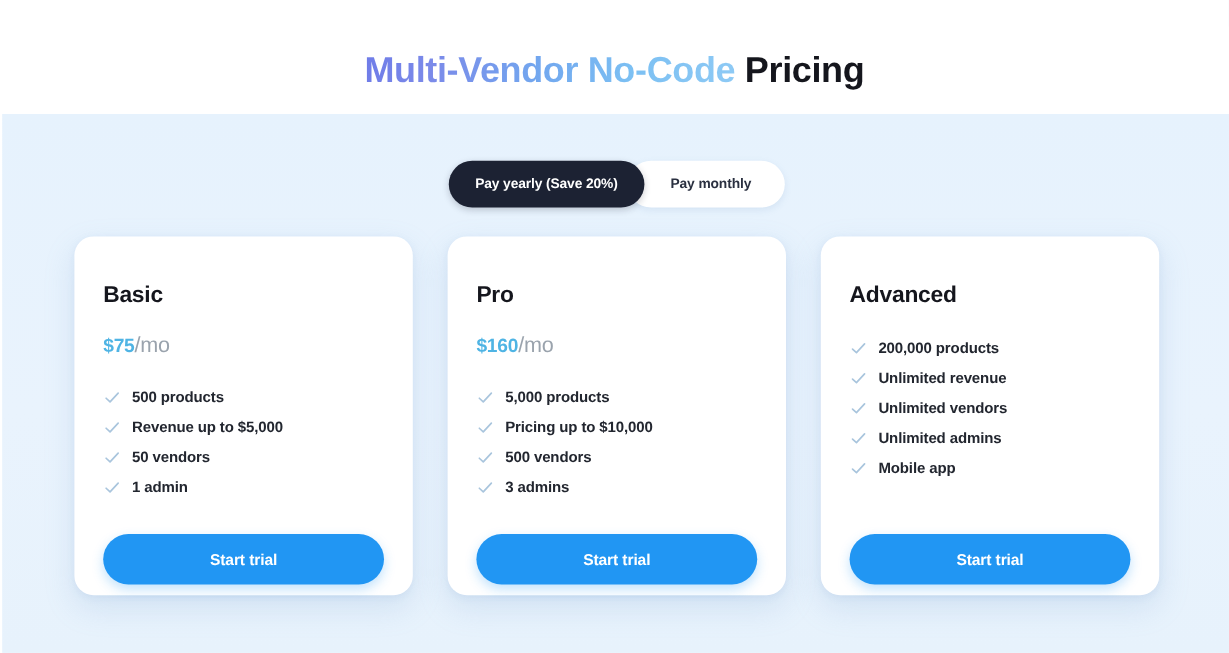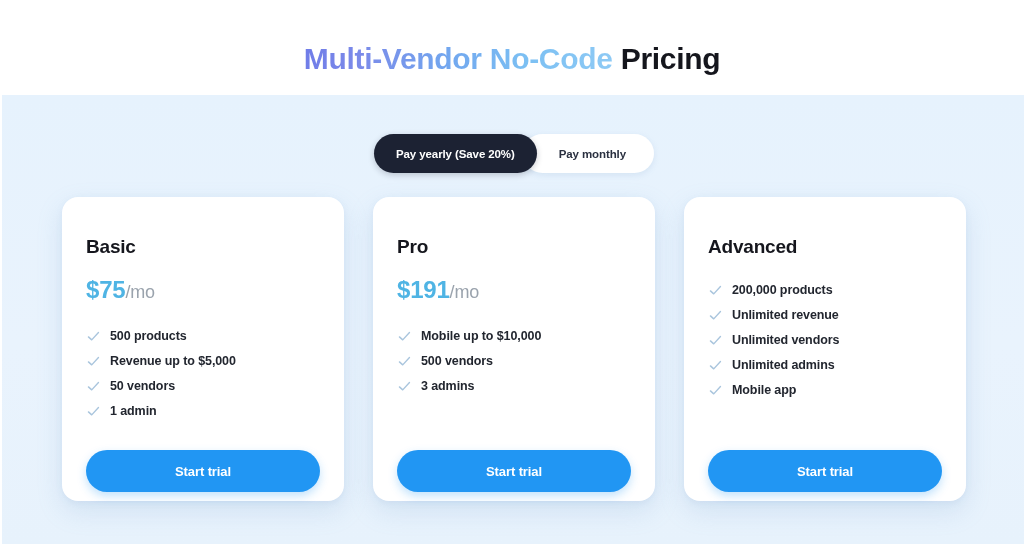--- a/index.html
+++ b/index.html
@@ -151,21 +151,21 @@
     line-height: 1;
     margin: 14px 0 0 0;
   }
 
   .card-price {
     margin-top: 22px;
     line-height: 1;
     white-space: nowrap;
   }
   .price-amount {
-    font-size: 24px;
+    font-size: 16px;
     font-weight: 600;
     color: #4fb4e4;
     letter-spacing: -0.2px;
   }
   .price-period {
     font-size: 18px;
     font-weight: 400;
     color: #9aa3ad;
     letter-spacing: -0.2px;
     text-align: center;
@@ -273,28 +273,34 @@
           </li>
         </ul>
         <div class="cta-wrap">
           <button class="cta-btn">Start trial</button>
         </div>
       </div>
 
       <div class="card">
         <div class="card-name">Pro</div>
         <div class="card-price">
-          <span class="price-amount">$191</span><span class="price-period">/mo</span>
+          <span class="price-amount">$160</span><span class="price-period">/mo</span>
         </div>
         <ul class="features">
           <li class="feature">
             <svg class="check-icon" viewBox="0 0 16 16" fill="none">
                 <path d="M2.6 8.4 L6.1 11.6 L13.3 3.8" stroke="#a9c5dd" stroke-width="1.5" stroke-linecap="round" stroke-linejoin="round"></path>
               </svg>
-            <span class="feature-text">Mobile up to $10,000</span>
+            <span class="feature-text">5,000 products</span>
+          </li>
+          <li class="feature">
+            <svg class="check-icon" viewBox="0 0 16 16" fill="none">
+                <path d="M2.6 8.4 L6.1 11.6 L13.3 3.8" stroke="#a9c5dd" stroke-width="1.5" stroke-linecap="round" stroke-linejoin="round"></path>
+              </svg>
+            <span class="feature-text">Pricing up to $10,000</span>
           </li>
           <li class="feature">
             <svg class="check-icon" viewBox="0 0 16 16" fill="none">
                 <path d="M2.6 8.4 L6.1 11.6 L13.3 3.8" stroke="#a9c5dd" stroke-width="1.5" stroke-linecap="round" stroke-linejoin="round"></path>
               </svg>
             <span class="feature-text">500 vendors</span>
           </li>
           <li class="feature">
             <svg class="check-icon" viewBox="0 0 16 16" fill="none">
                 <path d="M2.6 8.4 L6.1 11.6 L13.3 3.8" stroke="#a9c5dd" stroke-width="1.5" stroke-linecap="round" stroke-linejoin="round"></path>

